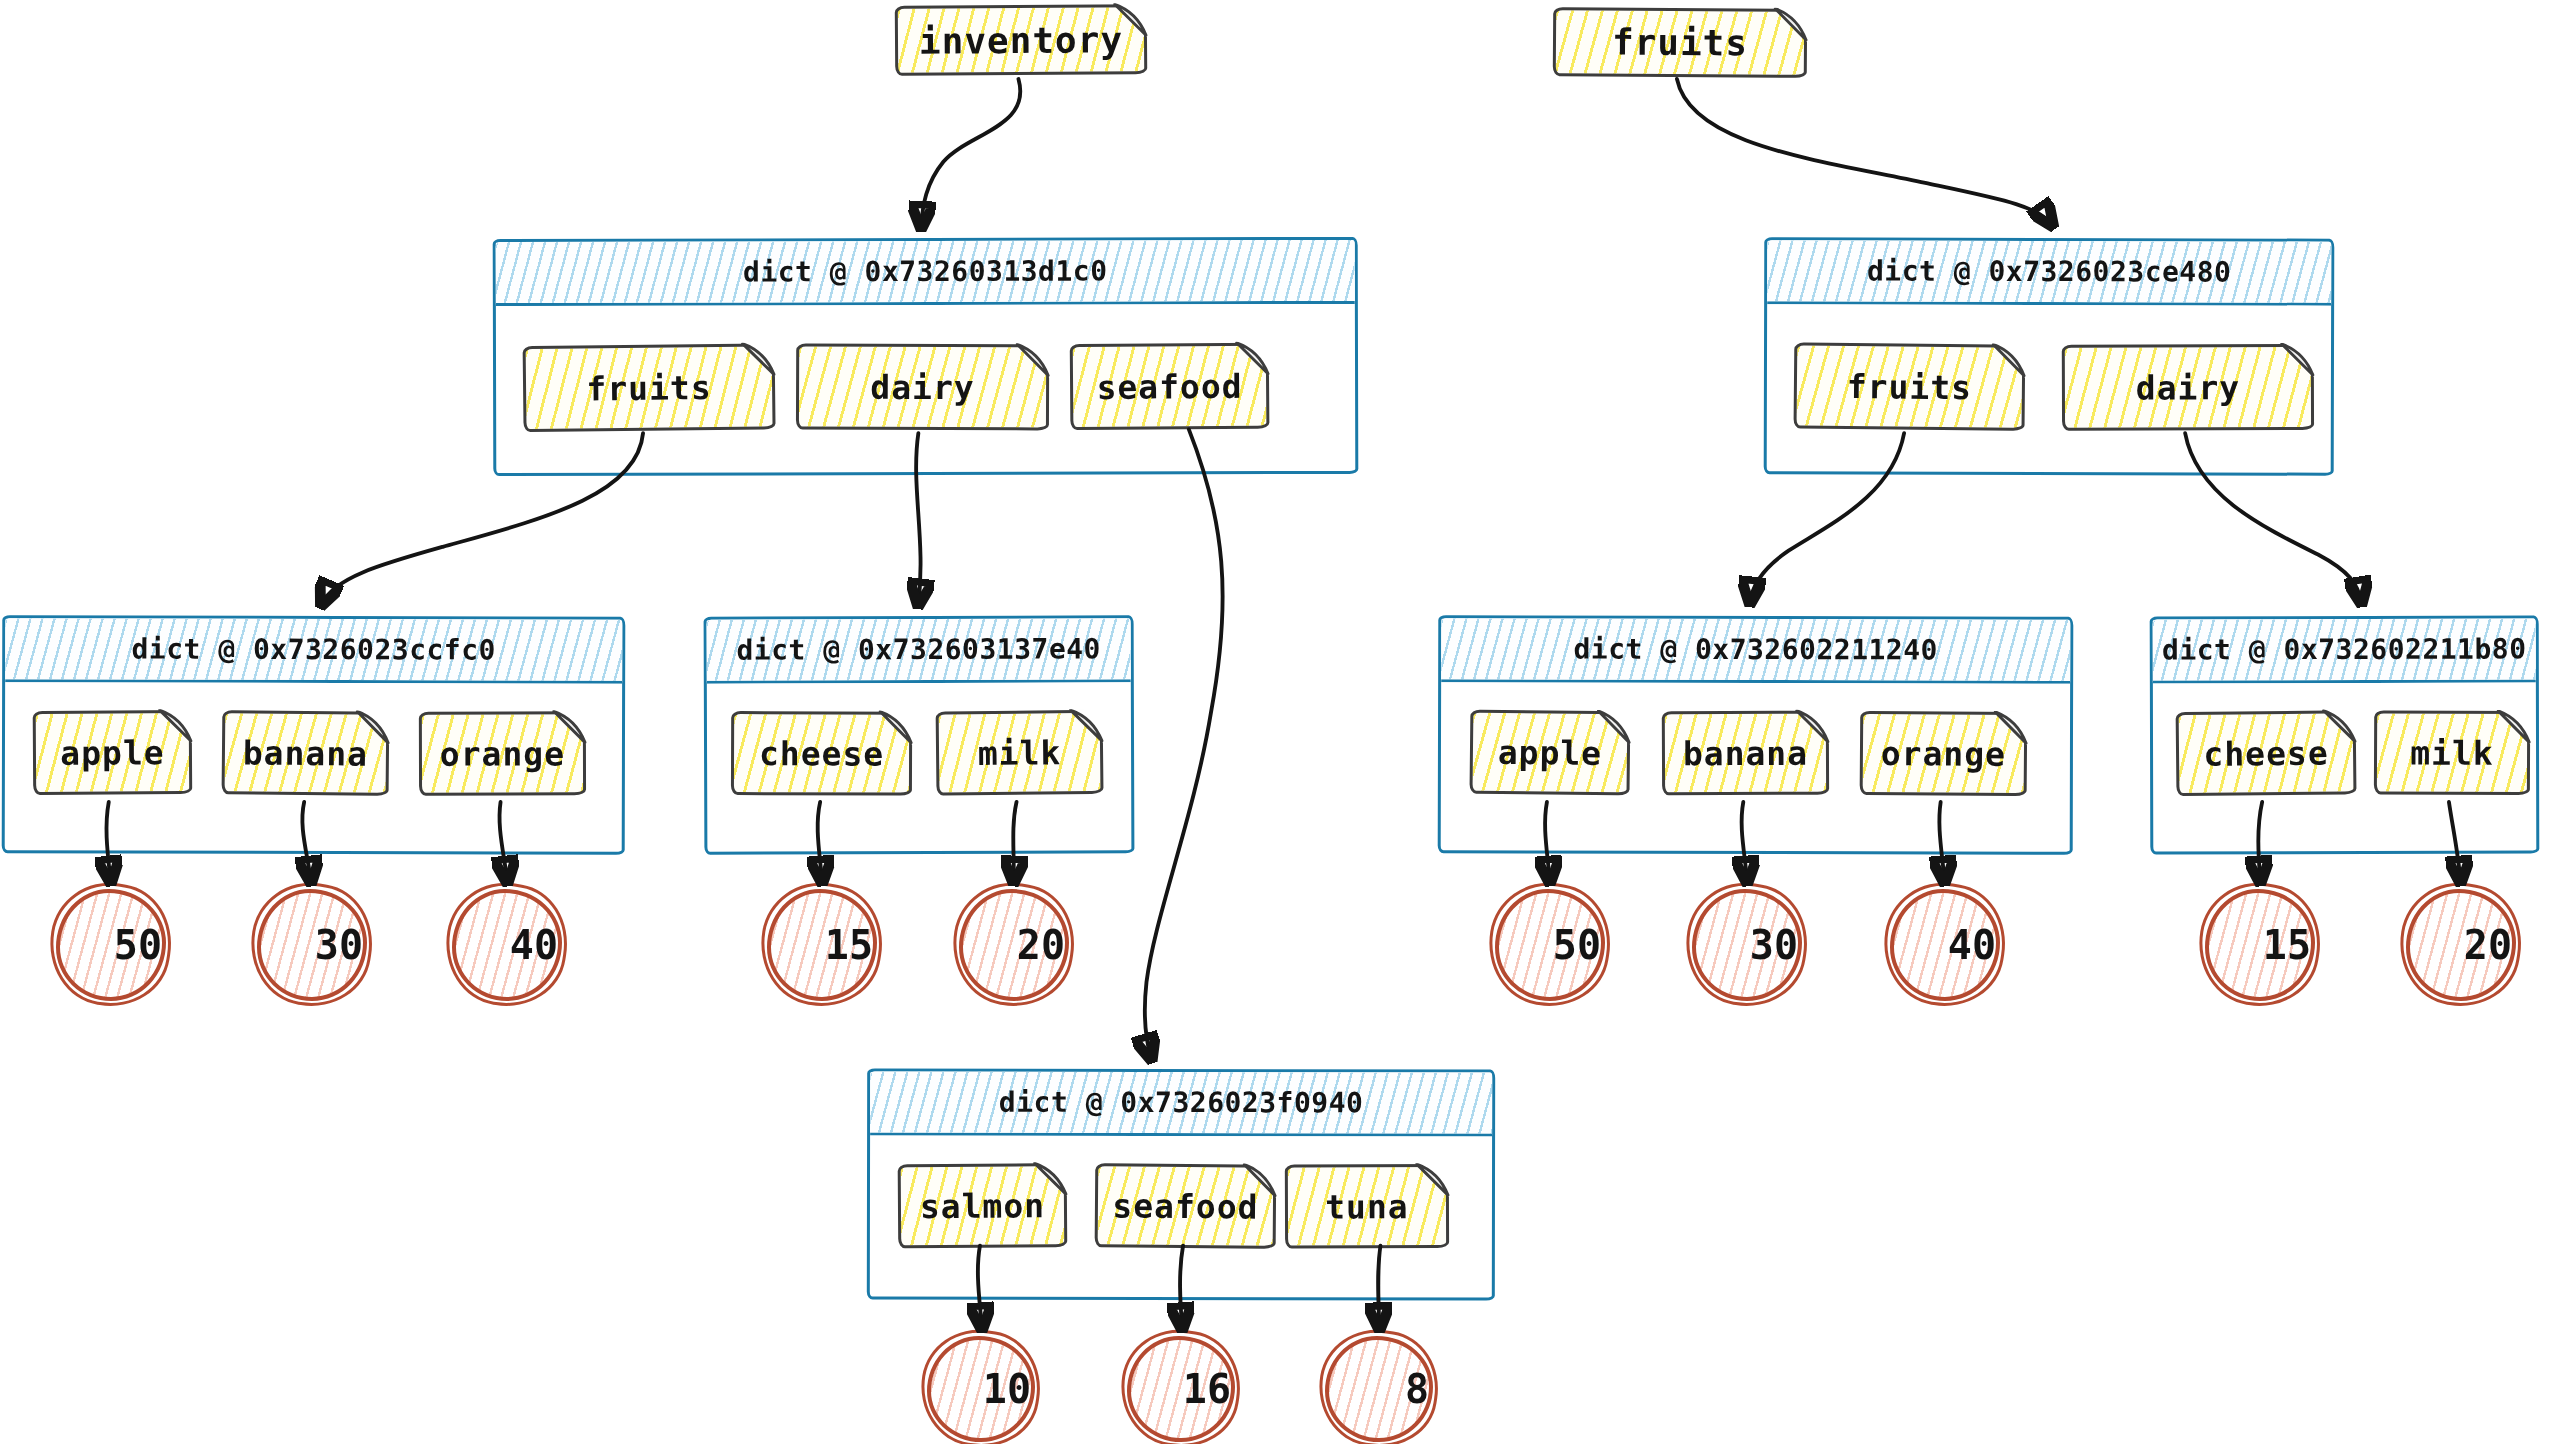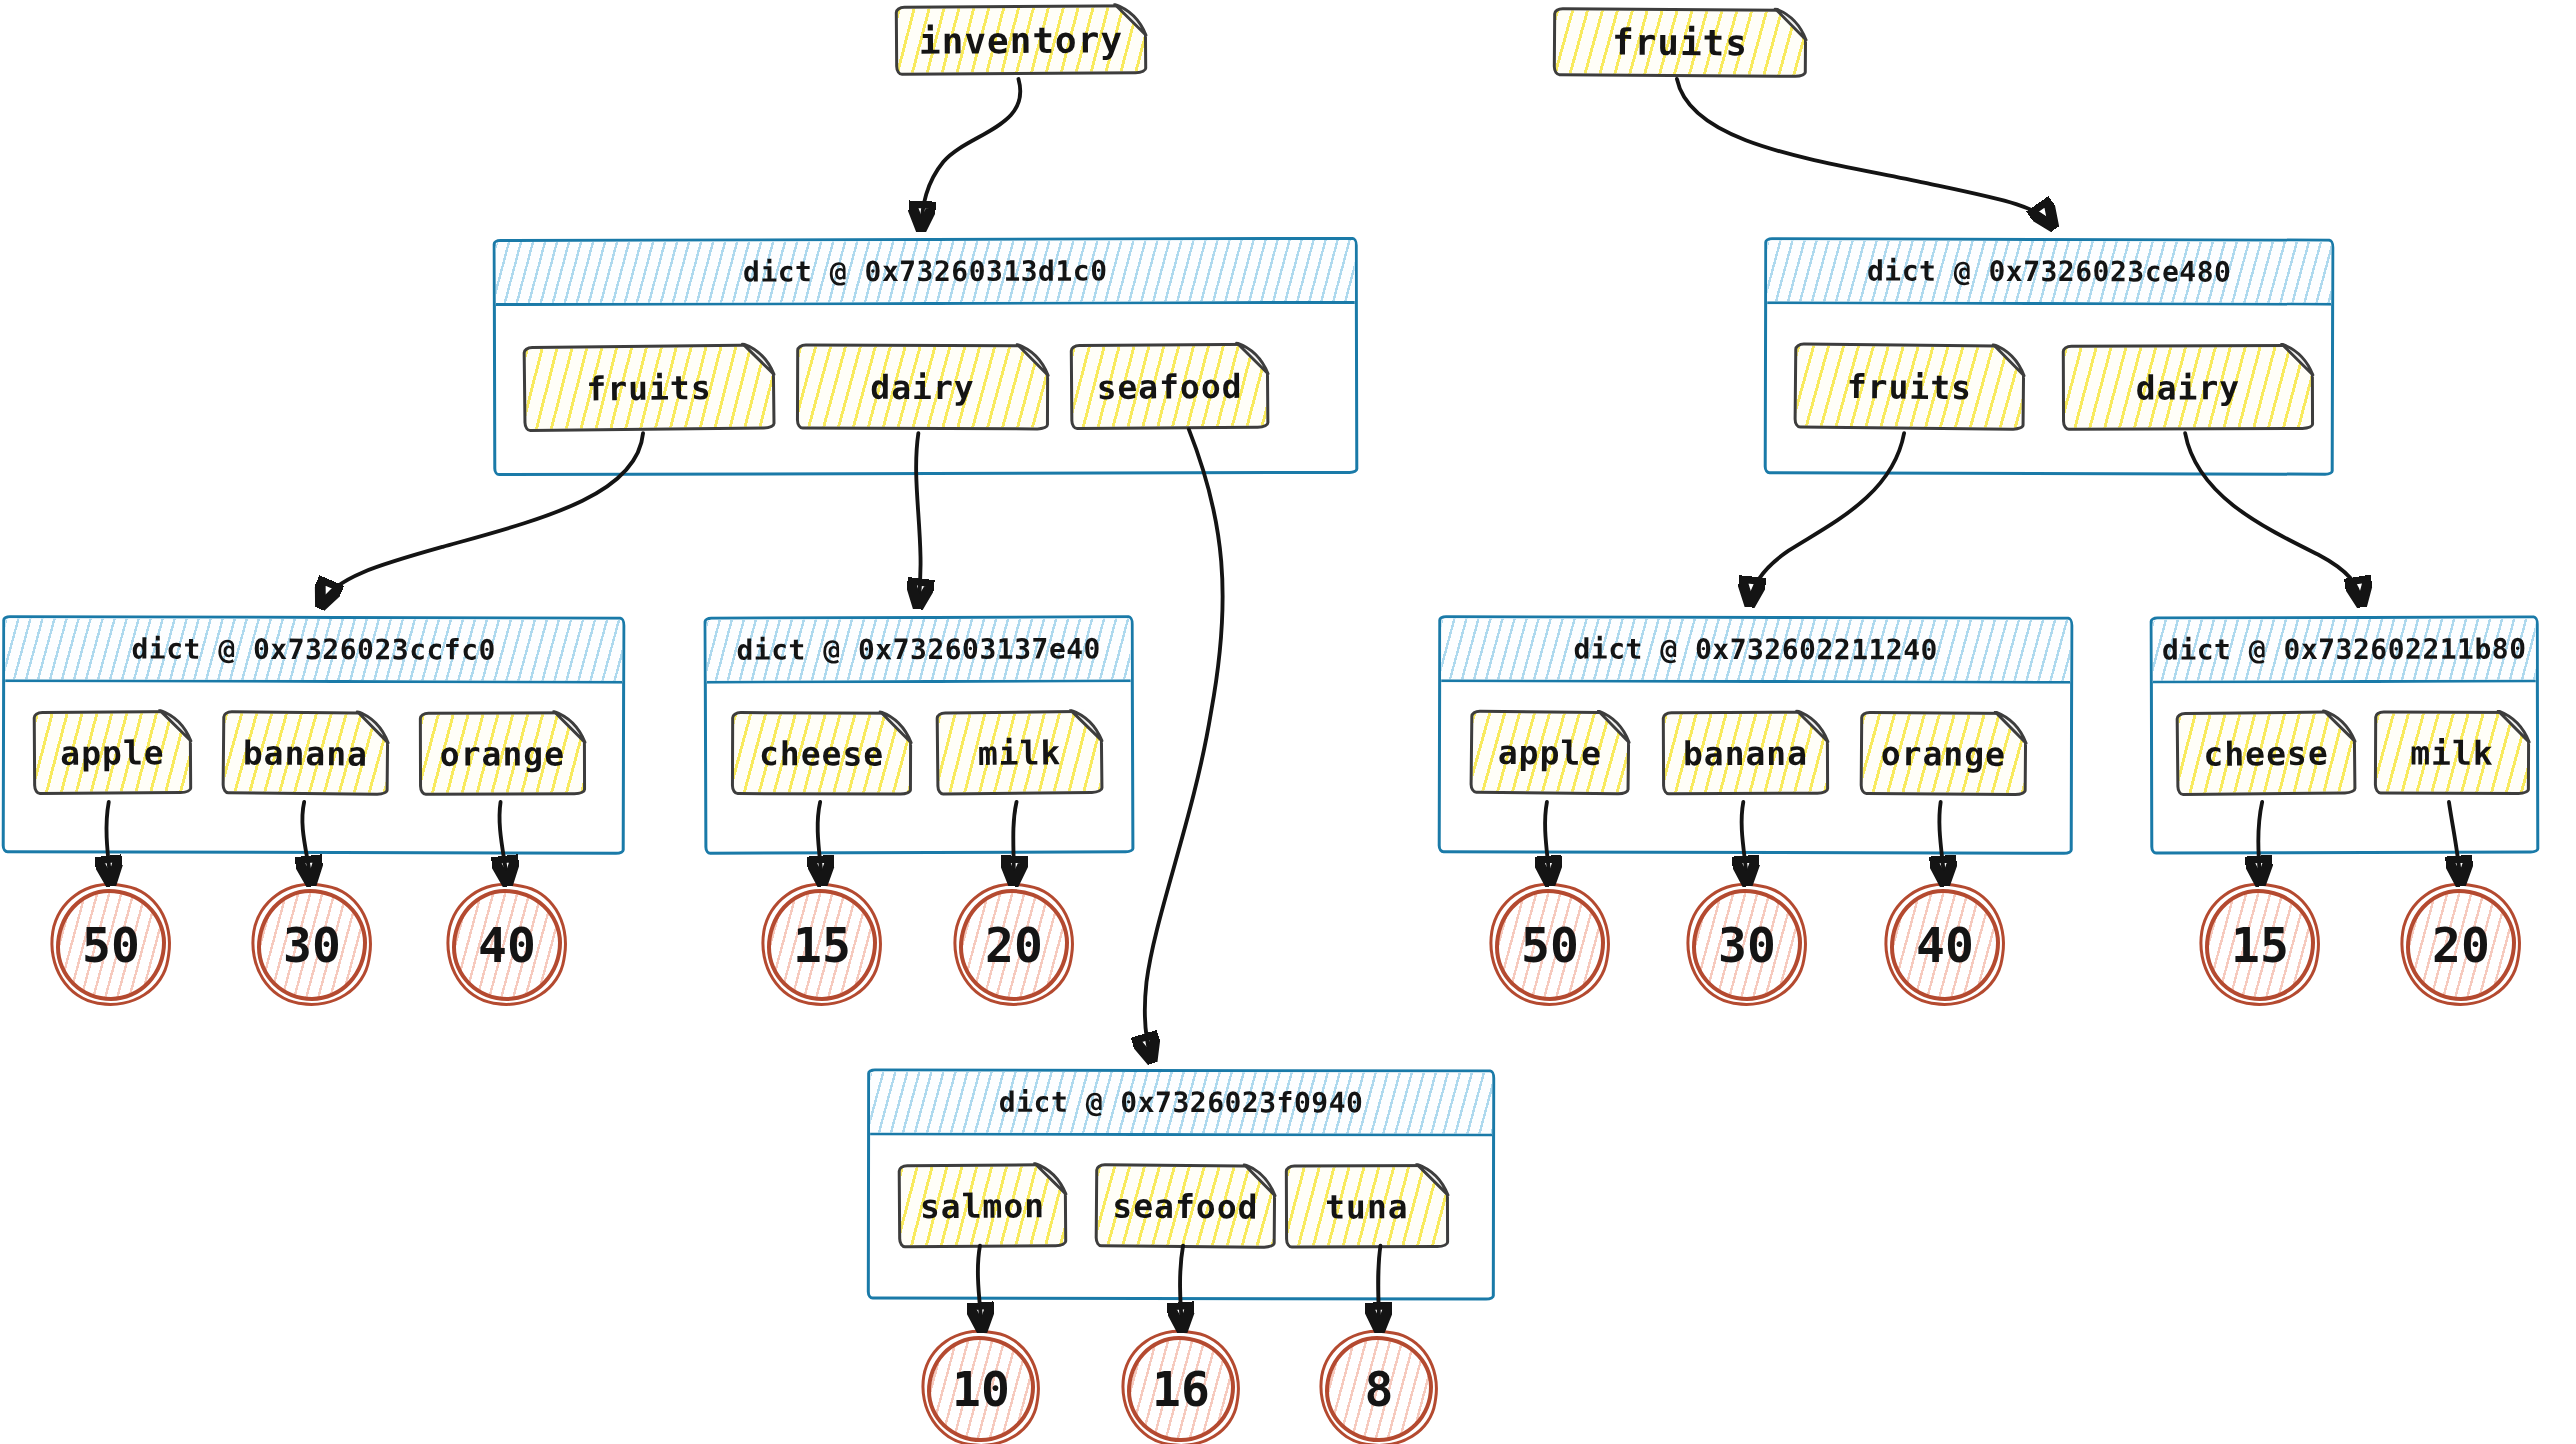--- a/index.html
+++ b/index.html
@@ -61,22 +61,22 @@
 
   
   .value{
     position:absolute;width:110px;height:112px;
     border:4.8px solid var(--value-border,#b44a30);
     border-radius:48% 52% 50% 50% / 52% 48% 52% 48%;
     background:
       repeating-linear-gradient(105deg,
         var(--value-hatch,#f6cabe) 0 2.4px, transparent 2.4px 11.6px),
       #fff;
-    display:flex;align-items:center;justify-content:center;
-    font-size:48px;font-weight:bold;
+    display:flex;align-items:center;justify-content:flex-end;
+    font-size:40px;font-weight:bold;
   }
   .value::before{
     content:"";position:absolute;inset:-9.6px;
     border:3.9px solid var(--value-border,#b44a30);
     border-radius:50% 46% 52% 48% / 48% 52% 46% 54%;
     transform:rotate(9deg);
   }
 
   
   svg.edges{position:absolute;inset:0;z-index:6;pointer-events:none;}

